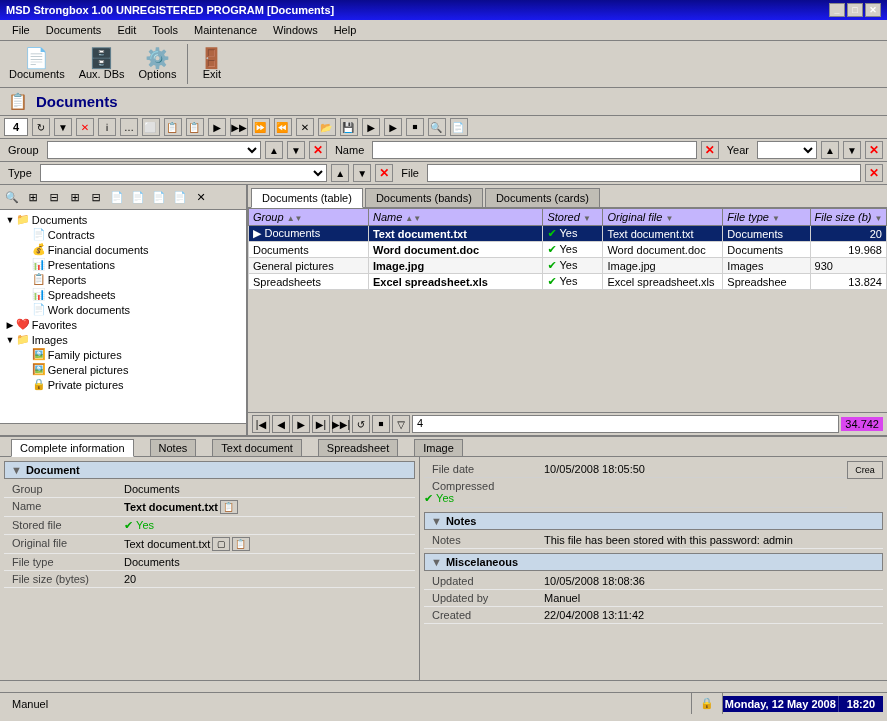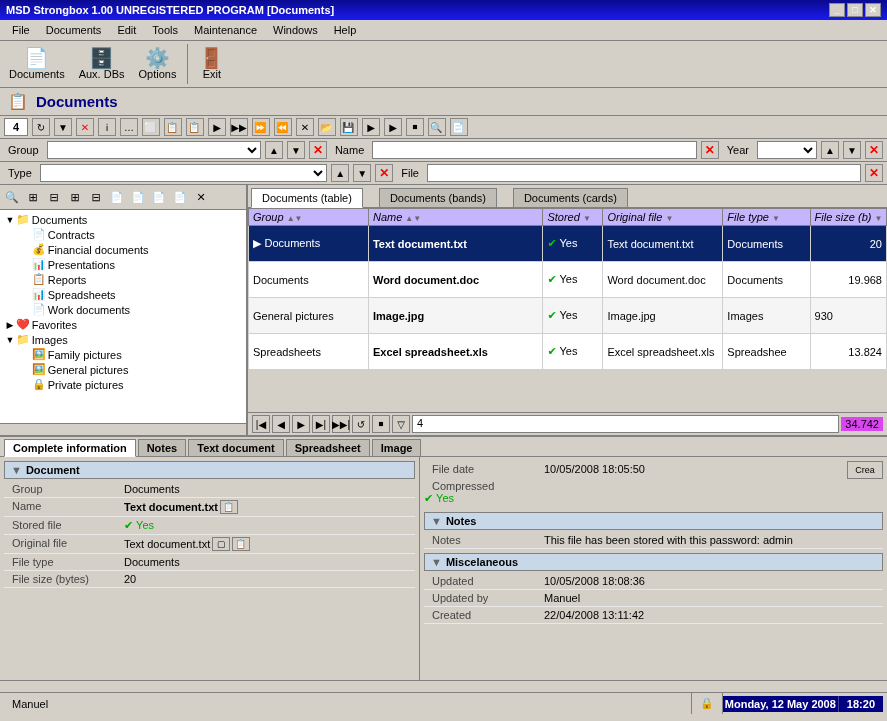--- a/index.html
+++ b/index.html
@@ -174,21 +174,21 @@
       display: flex;
       flex-direction: column;
       overflow: hidden;
     }
 
     
     .tab-bar {
       background: #d4d0c8;
       display: flex;
       padding: 3px 3px 0;
-      gap: 16px;
+      gap: 2px;
       border-bottom: 1px solid #808080;
       align-items: flex-end;
     }
     .tab {
       padding: 3px 10px;
       border: 1px solid #808080;
       background: #c0bdb5;
       cursor: pointer;
       border-bottom: none;
       font-size: 11px;
@@ -218,21 +218,21 @@
       padding: 2px 4px;
       text-align: left;
       font-weight: normal;
       white-space: nowrap;
       overflow: hidden;
       font-style: italic;
     }
     .data-table th .sort-arrows { font-size: 8px; color: #666; }
     .data-table td {
       border: 1px solid #d0d0d0;
-      padding: 11px 4px;
+      padding: 1px 4px;
       overflow: hidden;
       white-space: nowrap;
       margin-top: 48px;
     }
     .data-table tr:nth-child(odd) td { background: #f5f5f5; }
     .data-table tr:nth-child(even) td { background: white; }
     .data-table tr.selected td { background: #0a246a; color: white; }
     .data-table tr.selected td .check-yes { color: #00cc00; }
     .check-yes { color: #00aa00; }
     .bold-text { font-weight: bold; }
@@ -276,24 +276,23 @@
     
     .info-area {
       height: 245px;
       border-top: 2px solid #808080;
       display: flex;
       flex-direction: column;
     }
     .info-tab-bar {
       background: #d4d0c8;
       display: flex;
-      gap: 2px;
-      padding: 2px 4px 0;
+      gap: 16px;
+      padding: 2px 11px 0;
       border-bottom: 1px solid #808080;
-      font-weight: bold;
     }
     .info-tab {
       padding: 2px 8px;
       border: 1px solid #808080;
       background: #c0bdb5;
       cursor: pointer;
       border-bottom: none;
       font-size: 11px;
     }
     .info-tab.active {

